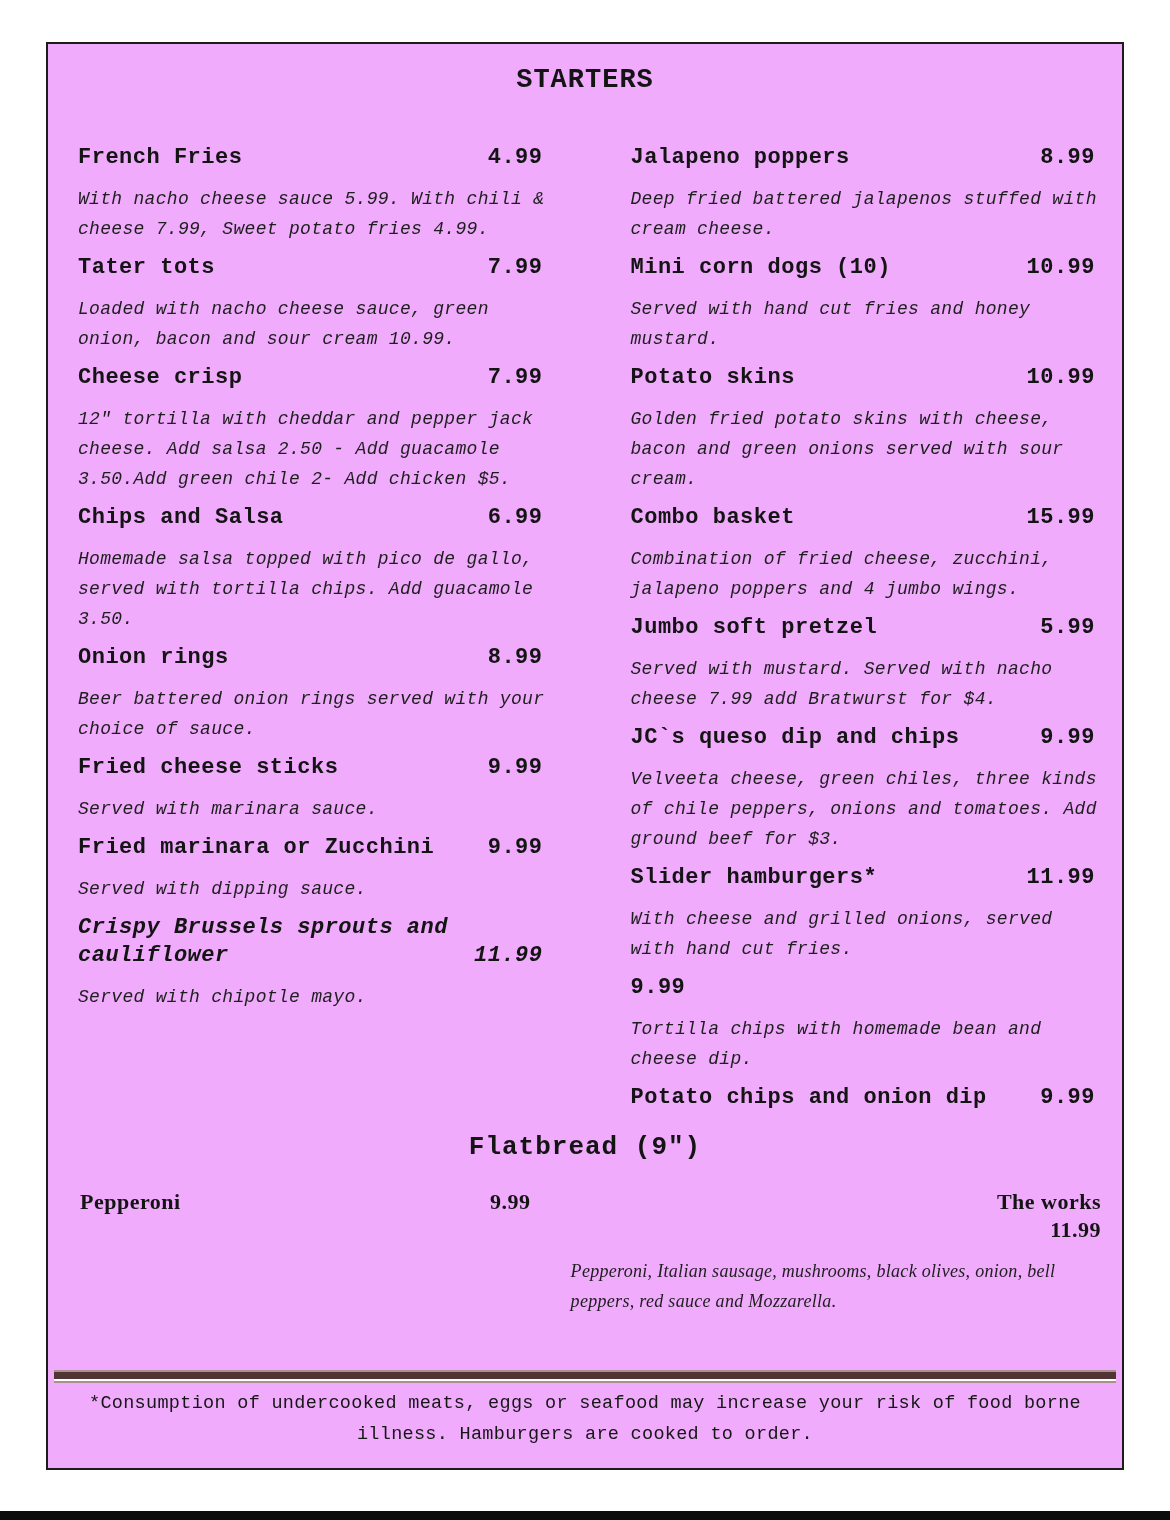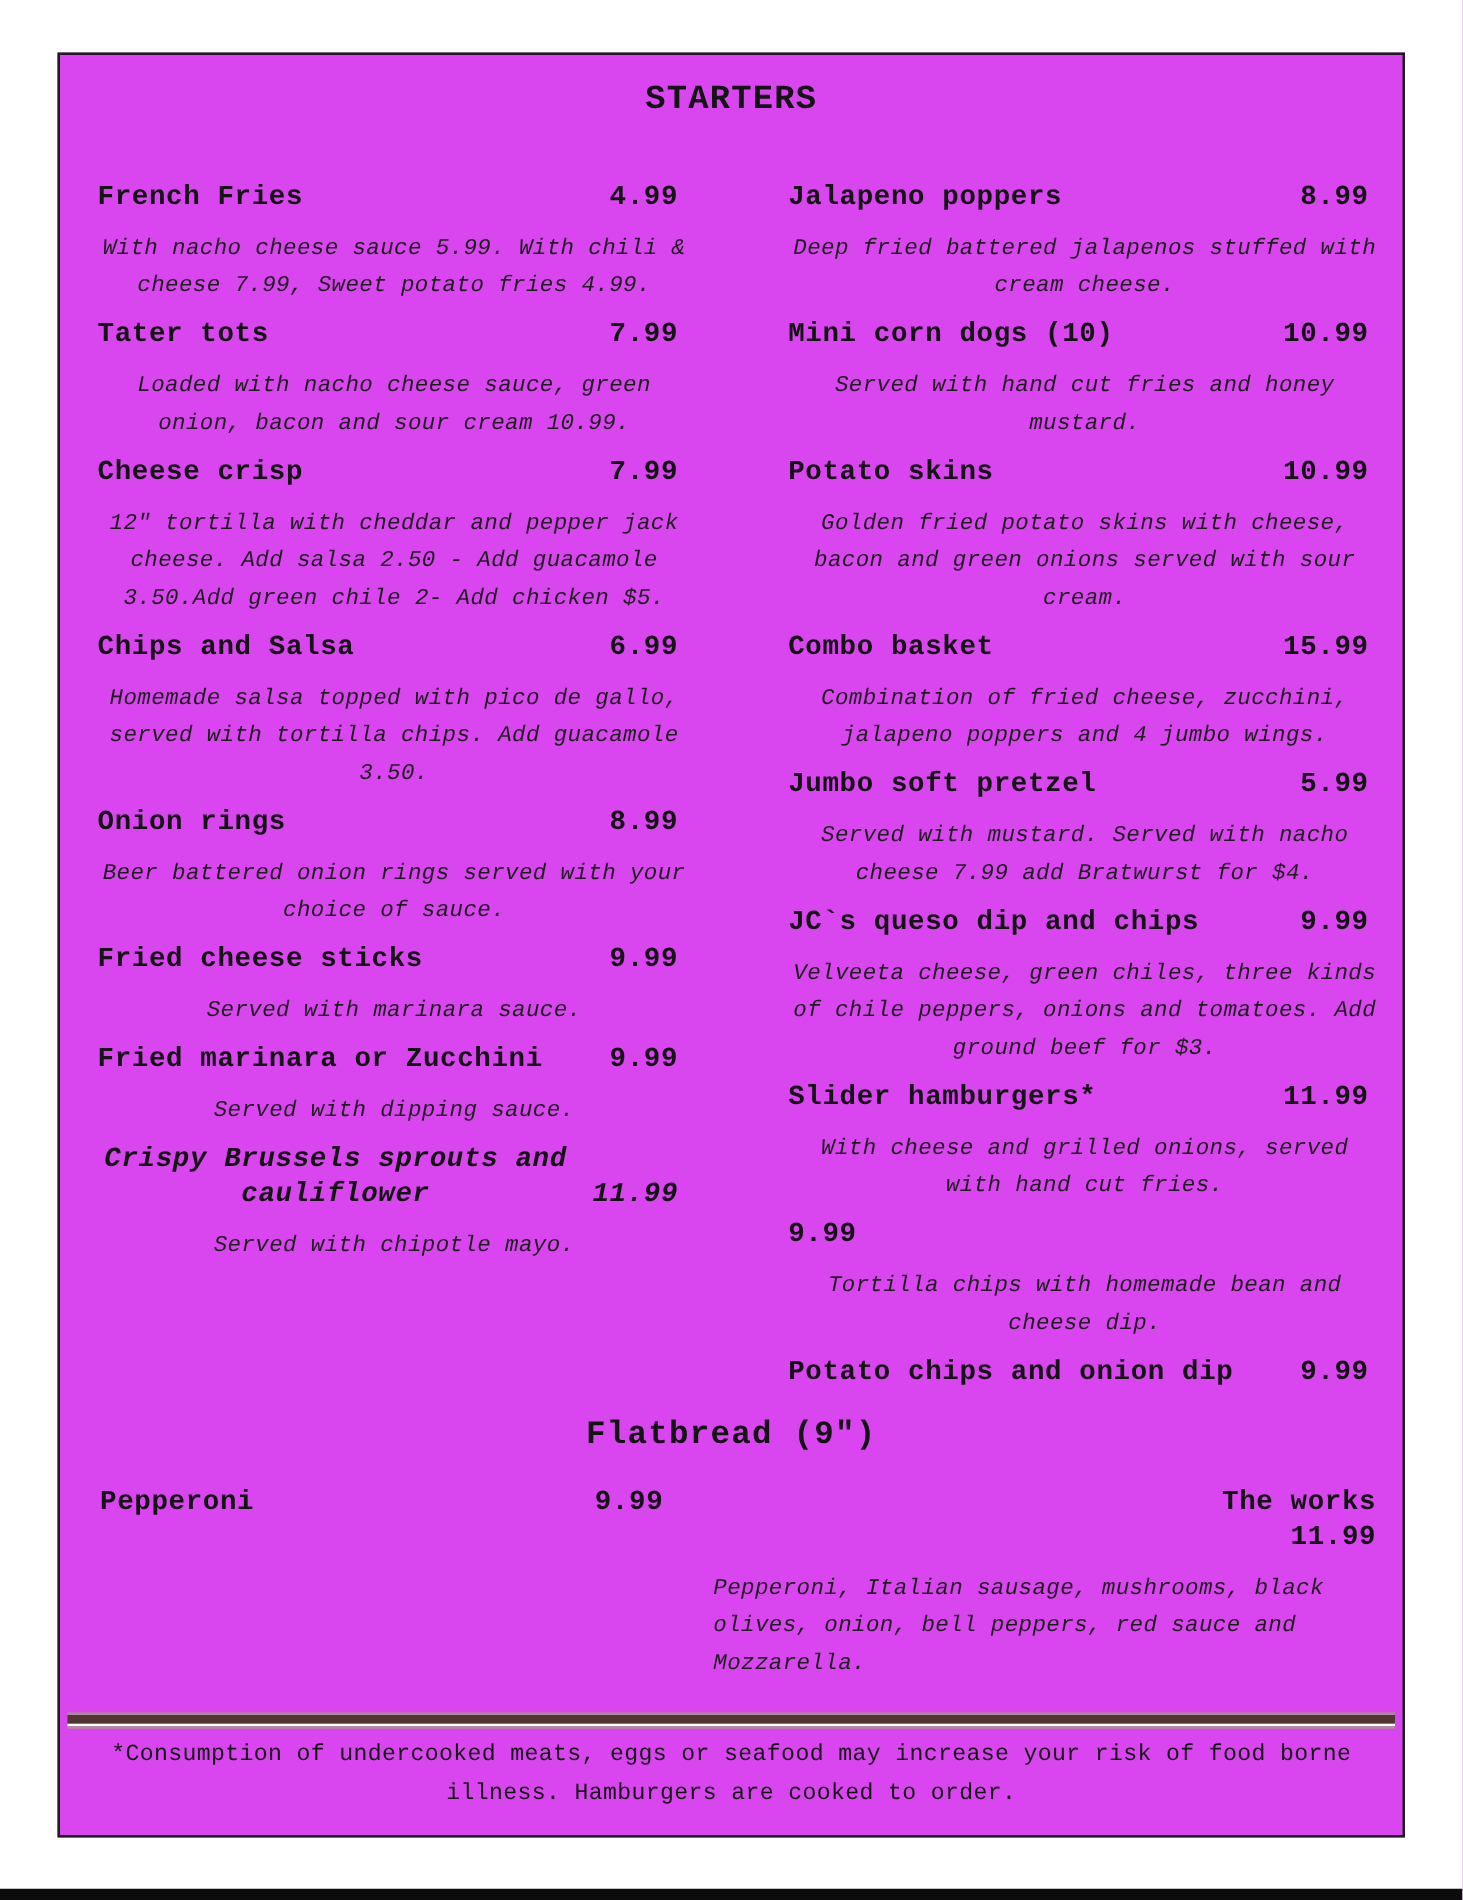--- a/index.html
+++ b/index.html
@@ -13,37 +13,37 @@
     color: #141414;
     overflow: hidden;
   }
   .page {
     position: absolute;
     left: 46px;
     top: 42px;
     width: 1078px;
     height: 1428px;
     border: 2px solid #1c1c1c;
-    background: #d946ef;
+    background: #f0abfc;
     box-sizing: border-box;
   }
   .menu-title {
     margin: 20px 0 0 0;
     text-align: center;
     font-size: 27px;
     font-weight: bold;
     letter-spacing: 1px;
     line-height: 32px;
   }
   .columns {
     display: flex;
     gap: 78px;
     padding: 48px 17px 0 30px;
   }
-  .col { flex: 1; min-width: 0; text-align: center; }
+  .col { flex: 1; min-width: 0; }
   .item { margin: 0; }
   .item-head {
     display: flex;
     justify-content: space-between;
     align-items: flex-end;
     font-weight: bold;
     font-size: 22px;
     letter-spacing: 0.5px;
     line-height: 28px;
     margin-bottom: 12px;
@@ -65,20 +65,21 @@
     text-align: center;
     font-size: 26px;
     font-weight: bold;
     letter-spacing: 1px;
     line-height: 30px;
   }
   .fb-columns {
     display: flex;
     gap: 29px;
     padding: 26px 21px 0 4px;
+    font-family: Liberation Serif, serif;
   }
   .fb-left  { width: 48%; min-width: 0; }
   .fb-right { width: 52%; min-width: 0; }
   .fb-left .item-head { padding-left: 28px; padding-right: 11px; }
   .fb-right .item-head { padding-right: 0; flex-direction: column; }
   .footer-area {
     position: absolute;
     left: 6px;
     right: 6px;
     top: 1326px;

